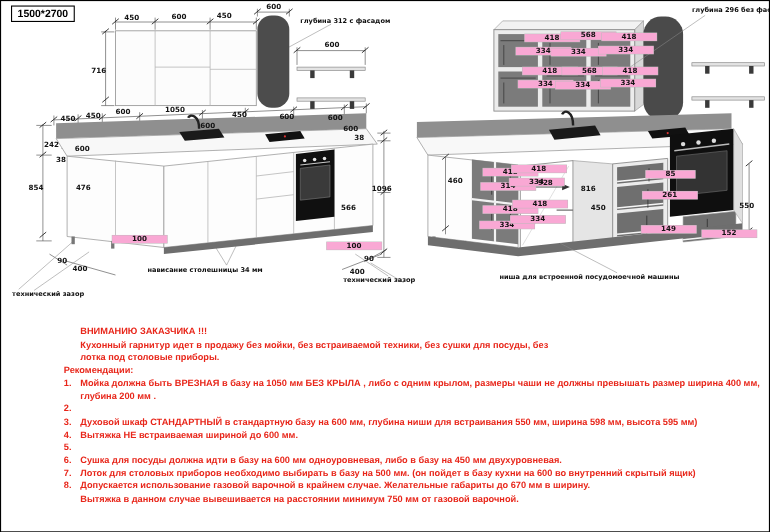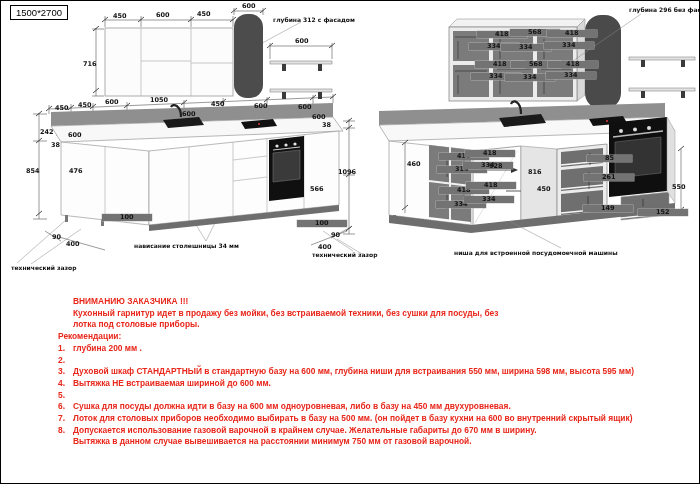--- a/index.html
+++ b/index.html
@@ -1,23 +1,23 @@
 <!DOCTYPE html>
 <html><head>
 <meta charset="utf-8">
 <style>
   html,body{margin:0;padding:0;background:#fff;}
   .page{position:relative;width:700px;height:484px;background:#fff;border:1px solid #000;box-sizing:border-box;
         font-family:"Liberation Sans",sans-serif;overflow:hidden;}
   .titlebox{position:absolute;left:9px;top:4px;border:1.3px solid #000;padding:1px 5px;
-            font-size:9.5px;font-weight:400;color:#000;background:#fff;}
+            font-size:9.5px;font-weight:700;color:#000;background:#fff;}
   svg.draw{position:absolute;left:0;top:0;}
   .dim{position:absolute;font-size:6.5px;line-height:7px;font-weight:700;color:#141414;
        white-space:nowrap;font-family:"DejaVu Sans",sans-serif;}
-  .chip{background:#737373;padding:0 18px;box-shadow:0 0 0 .4px #bbb;}
+  .chip{background:#f9a8d4;padding:0 18px;box-shadow:0 0 0 .4px #bbb;}
   .note{position:absolute;font-size:6px;line-height:7px;font-weight:700;color:#101010;white-space:nowrap;
         font-family:"DejaVu Sans",sans-serif;}
   .notice{position:absolute;left:57px;top:295px;width:638px;color:#e8261a;font-weight:700;
           font-size:8.4px;line-height:11.7px;}
   .notice div{white-space:nowrap;}
   .ind{padding-left:15px;}
   .item{display:flex;}
   .item .num{flex:0 0 15px;}
   .item .txt div{white-space:nowrap;}
 </style>
@@ -276,20 +276,21 @@
 
   <div class="notice">
     <div class="ind h">ВНИМАНИЮ ЗАКАЗЧИКА !!!</div>
     <div class="ind">Кухонный гарнитур идет в продажу без мойки, без встраиваемой техники, без сушки для посуды, без</div>
     <div class="ind">лотка под столовые приборы.</div>
     <div>Рекомендации:</div>
 
     <div class="item">
       <span class="num">1.</span>
       <span class="txt">
+          <div>Мойка должна быть ВРЕЗНАЯ в базу на 1050 мм БЕЗ КРЫЛА , либо с одним крылом, размеры чаши  не должны превышать размер ширина  400  мм,</div>
           <div>глубина  200 мм .</div>
         </span>
     </div>
     <div class="item">
       <span class="num">2.</span>
     </div>
     <div class="item">
       <span class="num">3.</span>
       <span class="txt">
           <div>Духовой шкаф СТАНДАРТНЫЙ в стандартную базу на 600 мм, глубина ниши для встраивания 550 мм, ширина 598 мм, высота 595 мм)</div>

